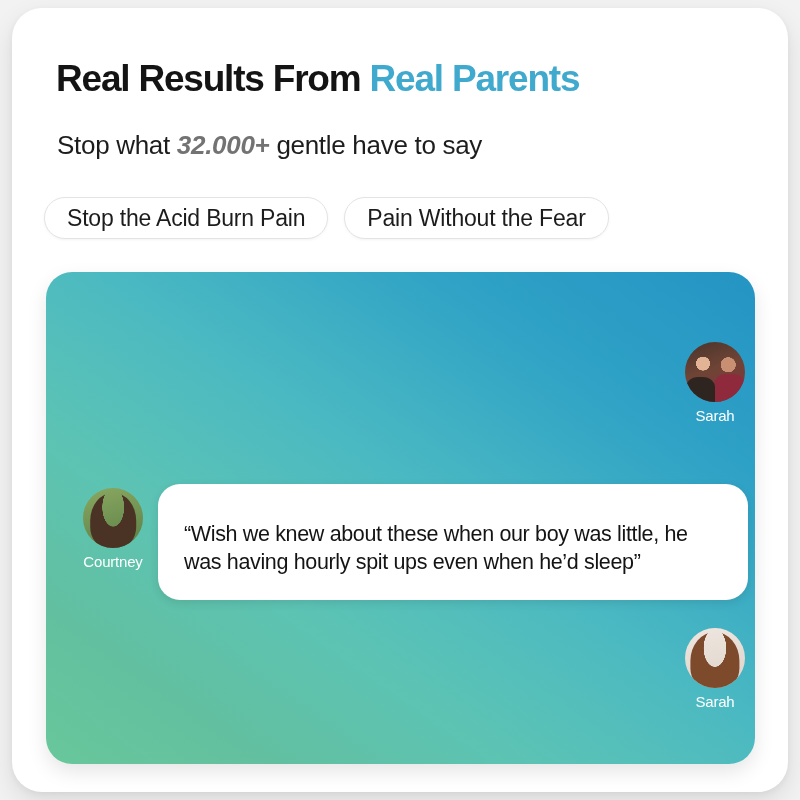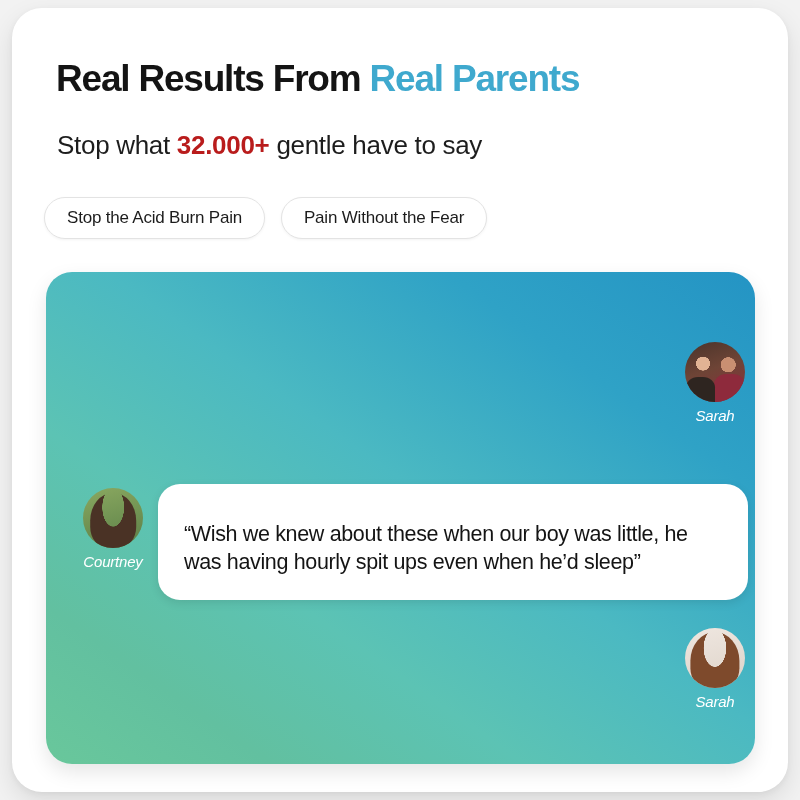--- a/index.html
+++ b/index.html
@@ -45,40 +45,40 @@
   .subheading {
     position: absolute;
     left: 45px;
     top: 122px;
     font-size: 26px;
     font-weight: 400;
     letter-spacing: -0.3px;
     color: #1d1d1d;
     white-space: nowrap;
   }
-  .subheading .accent { color: #b91c1c; font-weight: 700; }
+  .subheading .accent { color: #737373; font-weight: 700; font-style: italic; }
 
   
   .pill-row {
     position: absolute;
     left: 32px;
     top: 189px;
     display: flex;
     gap: 16px;
   }
   .pill {
     height: 42px;
     padding: 0 22px;
     display: flex;
     align-items: center;
     justify-content: center;
     background: #ffffff;
     border: 1px solid #e3e3e3;
     border-radius: 21px;
-    font-size: 17px;
+    font-size: 23px;
     color: #1c1c1c;
     letter-spacing: -0.2px;
     white-space: nowrap;
     box-shadow: 0 1px 3px rgba(0,0,0,0.05);
     cursor: pointer;
   }
 
   
   .panel {
     position: absolute;
@@ -147,21 +147,20 @@
     border-radius: 50%;
     overflow: hidden;
     position: relative;
   }
   .avatar-name {
     margin-top: 5px;
     font-size: 15px;
     color: #ffffff;
     letter-spacing: -0.2px;
     white-space: nowrap;
-    font-style: italic;
   }
 
   .av-1 { left: 626px; top: 70px; }
   .av-2 { left: 24px;  top: 216px; }
   .av-3 { left: 626px; top: 356px; }
 
   
   .face-bg { position: absolute; inset: 0; }
 
   

